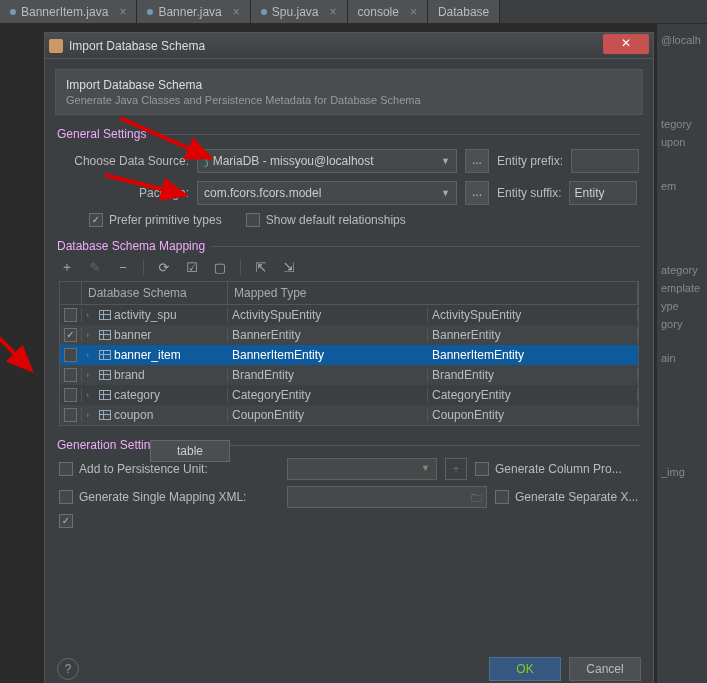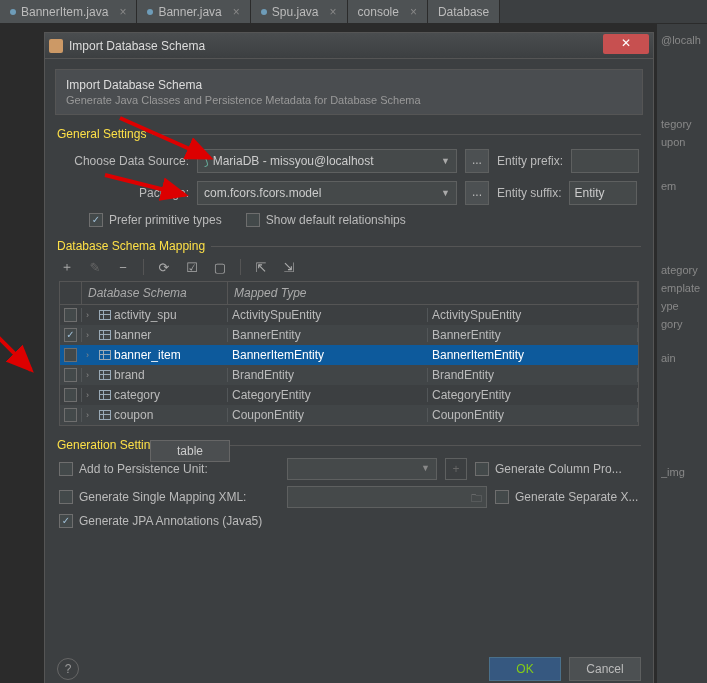--- a/index.html
+++ b/index.html
@@ -16,42 +16,42 @@
   .dialog { position: absolute; left: 8px; top: 32px; width: 610px; height: 660px; background: #3c3f41; border: 1px solid #555; color: #bbbbbb; margin-left: 36px; }
   .titlebar { height: 26px; background: linear-gradient(#4a4d4f,#3c3f41); display: flex; align-items: center; padding: 0 4px; border-bottom: 1px solid #555; }
   .titlebar .icon { width: 14px; height: 14px; background: #c96; border-radius: 2px; margin-right: 6px; }
   .titlebar .title { flex: 1; color: #ddd; }
   .closebtn { width: 46px; height: 20px; background: #c75050; color: #fff; text-align: center; line-height: 18px; border-radius: 2px; margin-top: -4px; }
   
   .banner { margin: 10px 10px 6px 10px; background: #4a4d50; border: 1px solid #555; padding: 8px 10px; }
   .banner .bt { color: #ddd; font-weight: 400; }
   .banner .bs { color: #999; font-size: 11px; margin-top: 2px; }
   
-  .section-title { margin: 12px 12px 4px 12px; color: #fde047; display: flex; align-items: center; gap: 6px; }
+  .section-title { margin: 12px 12px 4px 12px; color: #f0abfc; display: flex; align-items: center; gap: 6px; }
   .section-title .line { flex: 1; height: 1px; background: #555; }
   
   .form { margin: 6px 14px; }
   .row { display: flex; align-items: center; margin: 8px 0; gap: 8px; }
   .label { width: 130px; text-align: right; color: #bbbbbb; }
   .combo { flex: 1; max-width: 260px; height: 24px; background: #45494a; border: 1px solid #5e6060; display: flex; align-items: center; padding: 0 6px; color: #ccc; position: relative; }
   .combo .arrow { position: absolute; right: 6px; color: #aaa; font-size: 9px; }
   .dots { width: 24px; height: 24px; background: #4c5052; border: 1px solid #5e6060; text-align: center; line-height: 20px; }
   .lab2 { color: #bbbbbb; white-space: nowrap; }
   .txt { width: 68px; height: 24px; background: #45494a; border: 1px solid #5e6060; padding: 0 4px; color: #ccc; display: flex; align-items: center; }
   
   .check { display: inline-flex; align-items: center; gap: 6px; margin-right: 16px; }
   .chkbox { width: 14px; height: 14px; background: #43494a; border: 1px solid #6e6e6e; display: inline-flex; align-items: center; justify-content: center; color: #bbbbbb; font-size: 10px; line-height: 1; }
   .chkbox.checked::after { content: "✓"; color: #a0c0d8; }
   
   .toolbar { display: flex; gap: 12px; margin: 6px 14px 0 14px; align-items: center; color: #aaa; }
   .toolbar .tb { width: 16px; height: 16px; display: inline-flex; align-items: center; justify-content: center; font-size: 13px; }
   .toolbar .sep { width: 1px; height: 16px; background: #555; }
   
   .table { margin: 6px 14px; border: 1px solid #555; }
-  .thead { display: flex; background: #3c3f41; border-bottom: 1px solid #555; font-style: italic; }
+  .thead { display: flex; background: #3c3f41; border-bottom: 1px solid #555; }
   .th { padding: 4px 6px; border-right: 1px solid #555; color: #aaa; }
   .th.c0 { width: 22px; } .th.c1 { width: 146px; } .th.c2 { width: 200px; } .th.c3 { flex: 1; }
   .tbody { max-height: 122px; overflow: hidden; }
   .tr { display: flex; height: 20px; align-items: center; }
   .tr .td { padding: 0 4px; border-right: 1px solid #525658; overflow: hidden; white-space: nowrap; display: flex; align-items: center; gap: 3px; }
   .td.c0 { width: 22px; justify-content: center; } .td.c1 { width: 146px; } .td.c2 { width: 200px; } .td.c3 { flex: 1; }
   .tr.odd { background: #3c3f41; } .tr.even { background: #414547; }
   .tr.sel { background: #0d5a9c; color: #fff; }
   .tr.sel .td { border-right-color: #0d5a9c; }
   .tblicon { width: 12px; height: 10px; border: 1px solid #9aaab7; display: inline-block; position: relative; }
@@ -309,21 +309,20 @@
           <span class="folder">🗀</span>
         </div>
       <span class="rlab" style="display:flex;gap:6px;align-items:center">
           <span class="chkbox"></span>
           <span>Generate Separate X...</span>
         </span>
     </div>
     <div class="row">
       <span class="glabel">
           <span class="chkbox checked"></span>
-          <span>Generate JPA Annotations (Java5)</span>
         </span>
     </div>
   </div>
 
   <div class="footer">
     <div class="help">?</div>
     <div class="sp"></div>
     <div class="btn primary">OK</div>
     <div class="btn">Cancel</div>
   </div>

